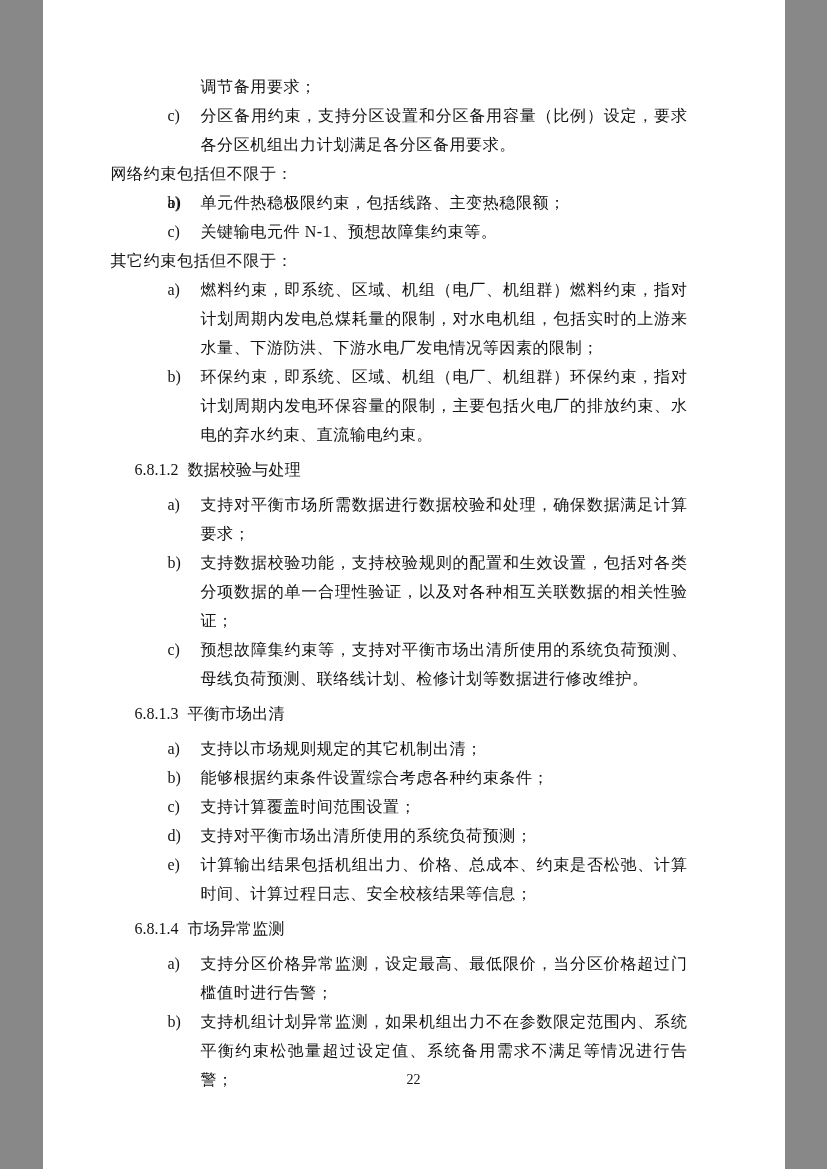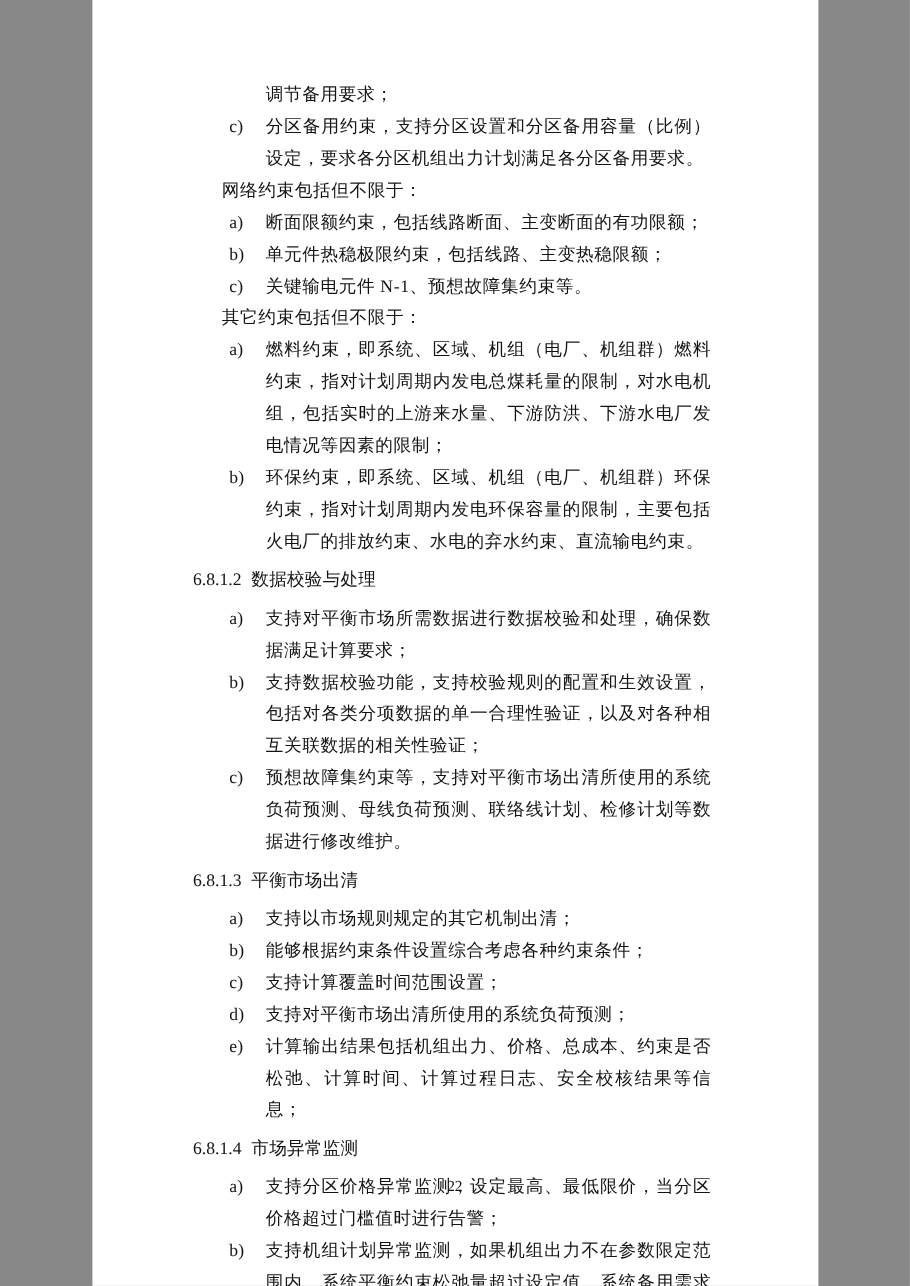--- a/index.html
+++ b/index.html
@@ -3,21 +3,21 @@
 <meta charset="utf-8">
 <style>
   html, body {
     margin: 0;
     padding: 0;
     background: #888;
     font-family: "Liberation Serif", "DejaVu Serif", serif;
   }
   .page {
     position: relative;
-    width: 660px;
+    width: 742px;
     height: 1169px;
     background: #ffffff;
     margin: 0 auto;
     overflow: hidden;
     color: #131313;
   }
   .content {
     position: absolute;
     top: 0;
     left: 0;
@@ -28,21 +28,21 @@
     letter-spacing: 0.6px;
   }
   .block { margin: 0; }
   
   .block.continuation {
     margin-left: 158px;
     text-align: left;
   }
   
   .block.paragraph {
-    margin-left: 118px;
+    margin-left: 68px;
     text-align: justify;
   }
   
   .block.list-item {
     position: relative;
     margin-left: 158px;
     text-align: justify;
   }
   .block.list-item .marker {
     position: absolute;
@@ -76,21 +76,21 @@
   }
 </style>
 </head>
 <body>
 
 <div class="page">
   <div class="content" id="doc-blocks">
       <div class="block continuation">调节备用要求；</div>
       <div class="block list-item"><span class="marker">c)</span><span class="txt">分区备用约束，支持分区设置和分区备用容量（比例）设定，要求各分区机组出力计划满足各分区备用要求。</span></div>
       <div class="block paragraph">网络约束包括但不限于：</div>
-      <div class="block list-item"><span class="marker">a)</span><span class="txt">断面限额约束，包括线路断面、主变断面的有功限额；</span></div>
+      <div class="block list-item"><span class="marker">a)</span></div>
       <div class="block list-item"><span class="marker">b)</span><span class="txt">单元件热稳极限约束，包括线路、主变热稳限额；</span></div>
       <div class="block list-item"><span class="marker">c)</span><span class="txt">关键输电元件 N-1、预想故障集约束等。</span></div>
       <div class="block paragraph">其它约束包括但不限于：</div>
       <div class="block list-item"><span class="marker">a)</span><span class="txt">燃料约束，即系统、区域、机组（电厂、机组群）燃料约束，指对计划周期内发电总煤耗量的限制，对水电机组，包括实时的上游来水量、下游防洪、下游水电厂发电情况等因素的限制；</span></div>
       <div class="block list-item"><span class="marker">b)</span><span class="txt">环保约束，即系统、区域、机组（电厂、机组群）环保约束，指对计划周期内发电环保容量的限制，主要包括火电厂的排放约束、水电的弃水约束、直流输电约束。</span></div>
       <div class="block heading"><span class="hnum">6.8.1.2</span><span class="htxt">数据校验与处理</span></div>
       <div class="block list-item"><span class="marker">a)</span><span class="txt">支持对平衡市场所需数据进行数据校验和处理，确保数据满足计算要求；</span></div>
       <div class="block list-item"><span class="marker">b)</span><span class="txt">支持数据校验功能，支持校验规则的配置和生效设置，包括对各类分项数据的单一合理性验证，以及对各种相互关联数据的相关性验证；</span></div>
       <div class="block list-item"><span class="marker">c)</span><span class="txt">预想故障集约束等，支持对平衡市场出清所使用的系统负荷预测、母线负荷预测、联络线计划、检修计划等数据进行修改维护。</span></div>
       <div class="block heading"><span class="hnum">6.8.1.3</span><span class="htxt">平衡市场出清</span></div>

